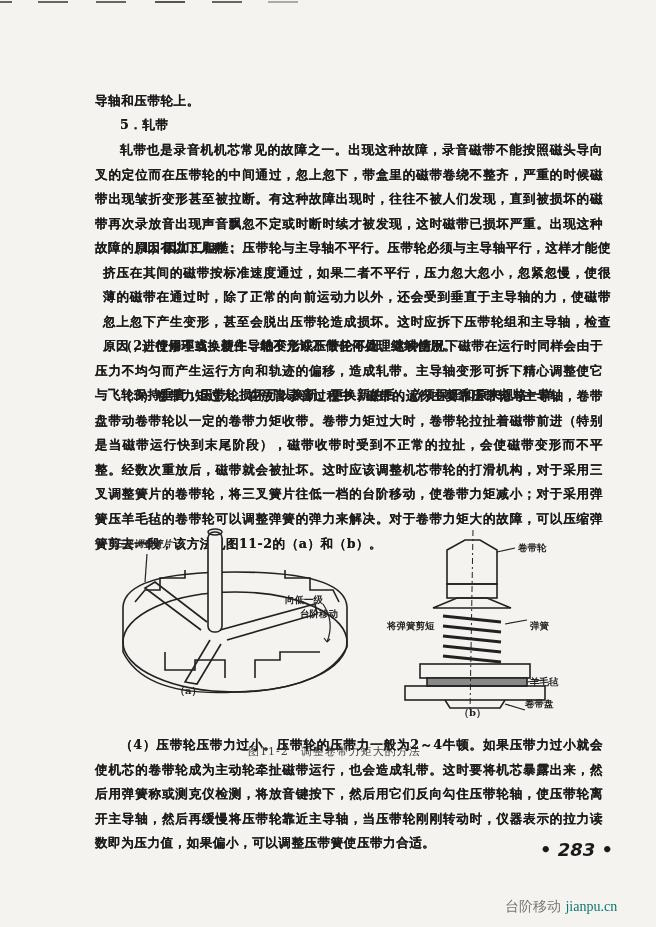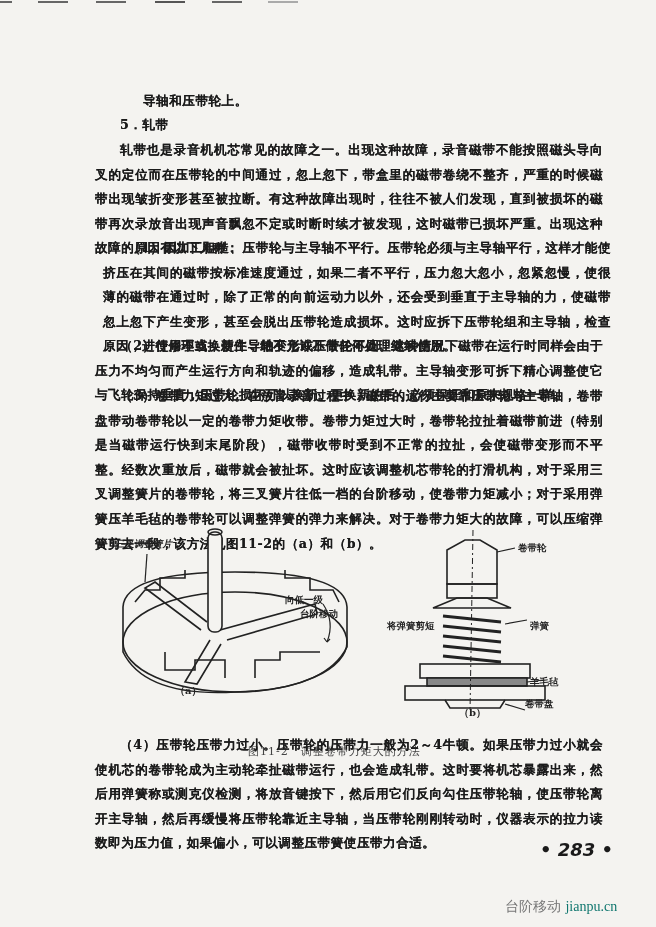--- a/index.html
+++ b/index.html
@@ -34,21 +34,21 @@
 <div class="top-marks">
   <span style="left:0;width:12px"></span>
   <span style="left:38px;width:30px"></span>
   <span style="left:96px;width:30px"></span>
   <span style="left:155px;width:30px;background:#555"></span>
   <span style="left:212px;width:30px"></span>
   <span style="left:268px;width:30px;background:#aaa"></span>
 </div>
 
 <div class="page">
-  <div class="p" style="top:89px;left:0;margin-left:48px;">导轴和压带轮上。</div>
+  <div class="p" style="top:89px;left:0;">导轴和压带轮上。</div>
   <div class="p heading" style="top:113px;left:25px;width:200px;">5．轧带</div>
 
   <div class="p indent" style="top:138px;">轧带也是录音机机芯常见的故障之一。出现这种故障，录音磁带不能按照磁头导向叉的定位而在压带轮的中间通过，忽上忽下，带盒里的磁带卷绕不整齐，严重的时候磁带出现皱折变形甚至被拉断。有这种故障出现时，往往不被人们发现，直到被损坏的磁带再次录放音出现声音飘忽不定或时断时续才被发现，这时磁带已损坏严重。出现这种故障的原因有以下几种：</div>
   <div class="p indent" style="top:236px;margin-left:8px;">（1）因加工粗糙、压带轮与主导轴不平行。压带轮必须与主导轴平行，这样才能使挤压在其间的磁带按标准速度通过，如果二者不平行，压力忽大忽小，忽紧忽慢，使很薄的磁带在通过时，除了正常的向前运动力以外，还会受到垂直于主导轴的力，使磁带忽上忽下产生变形，甚至会脱出压带轮造成损坏。这时应拆下压带轮组和主导轴，检查原因，进行修理或换新件，绝不允许不做任何处理继续使用。</div>
   <div class="p indent" style="top:334px;">（2）使用不当，使主导轴变形或压带轮不圆。这种情况下磁带在运行时同样会由于压力不均匀而产生运行方向和轨迹的偏移，造成轧带。主导轴变形可拆下精心调整使它与飞轮保持垂直，压带轮损坏可以换新。更换新的后，必须保证和原来规格一样。</div>
   <div class="p indent" style="top:384px;">（3）卷带力矩过大。在放音录音过程中，磁带的运行主要靠压带轮与主导轴，卷带盘带动卷带轮以一定的卷带力矩收带。卷带力矩过大时，卷带轮拉扯着磁带前进（特别是当磁带运行快到末尾阶段），磁带收带时受到不正常的拉扯，会使磁带变形而不平整。经数次重放后，磁带就会被扯坏。这时应该调整机芯带轮的打滑机构，对于采用三叉调整簧片的卷带轮，将三叉簧片往低一档的台阶移动，使卷带力矩减小；对于采用弹簧压羊毛毡的卷带轮可以调整弹簧的弹力来解决。对于卷带力矩大的故障，可以压缩弹簧剪去一段，该方法见图11-2的（a）和（b）。</div>
 </div>
 
 <div class="figure" style="left:105px;">
 

